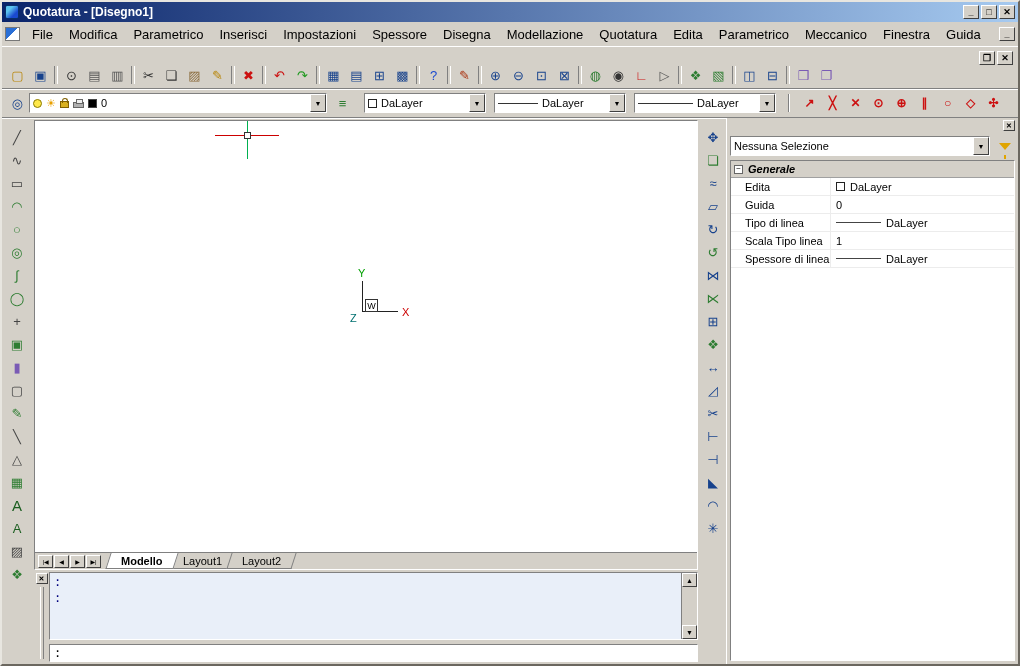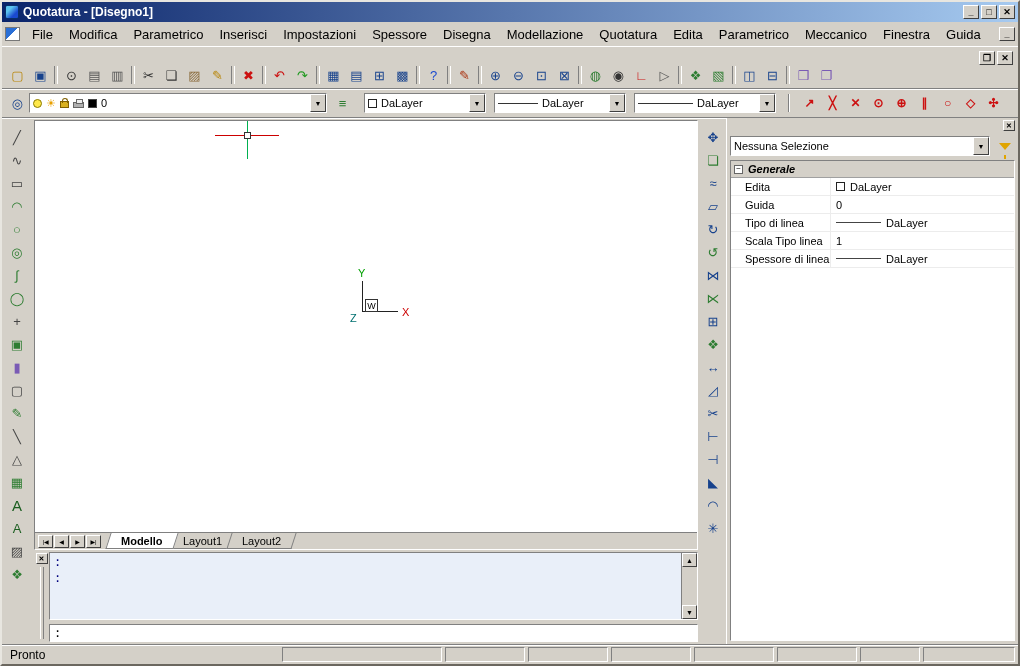--- a/index.html
+++ b/index.html
@@ -800,36 +800,14 @@
 
                 <span class="pg-line"></span>
                 <span class="pg-text">DaLayer</span>
               </span>
             </div>
           </div>
       </div>
     </div>
   </div>
 
-  <div class="statusbar">
-    <span class="sb-text">Pronto</span>
-    <span class="sb-spacer"></span>
-    <div class="sb-cells">
-
-        <span class="sb-cell" style="width: 160px;"></span>
-
-        <span class="sb-cell" style="width: 80px;"></span>
-
-        <span class="sb-cell" style="width: 80px;"></span>
-
-        <span class="sb-cell" style="width: 80px;"></span>
-
-        <span class="sb-cell" style="width: 80px;"></span>
-
-        <span class="sb-cell" style="width: 80px;"></span>
-
-        <span class="sb-cell" style="width: 60px;"></span>
-
-        <span class="sb-cell" style="width: 92px;"></span>
-      </div>
-  </div>
 
 </div>
 
 </body></html>

